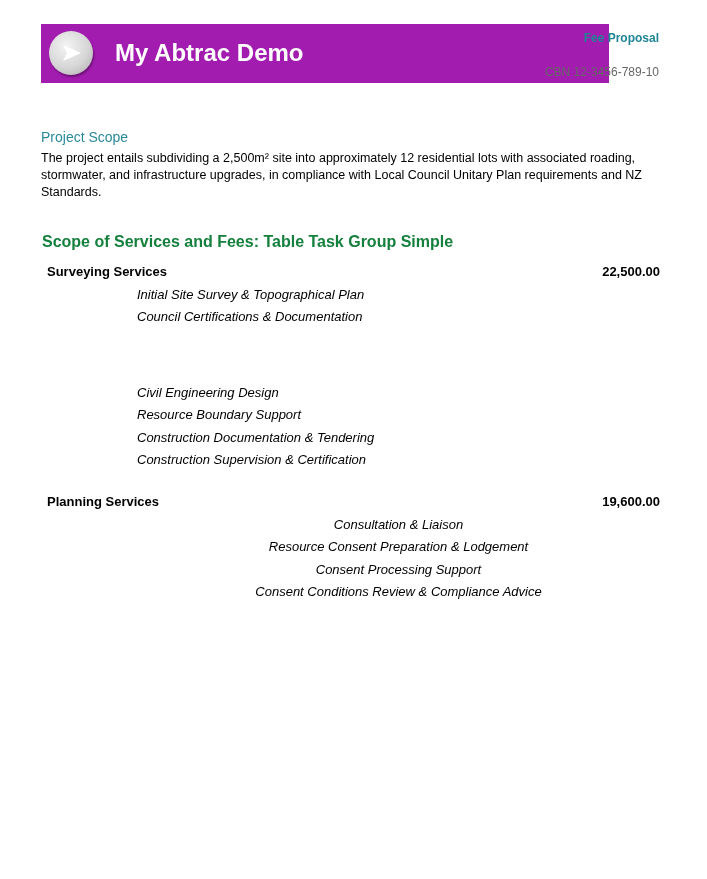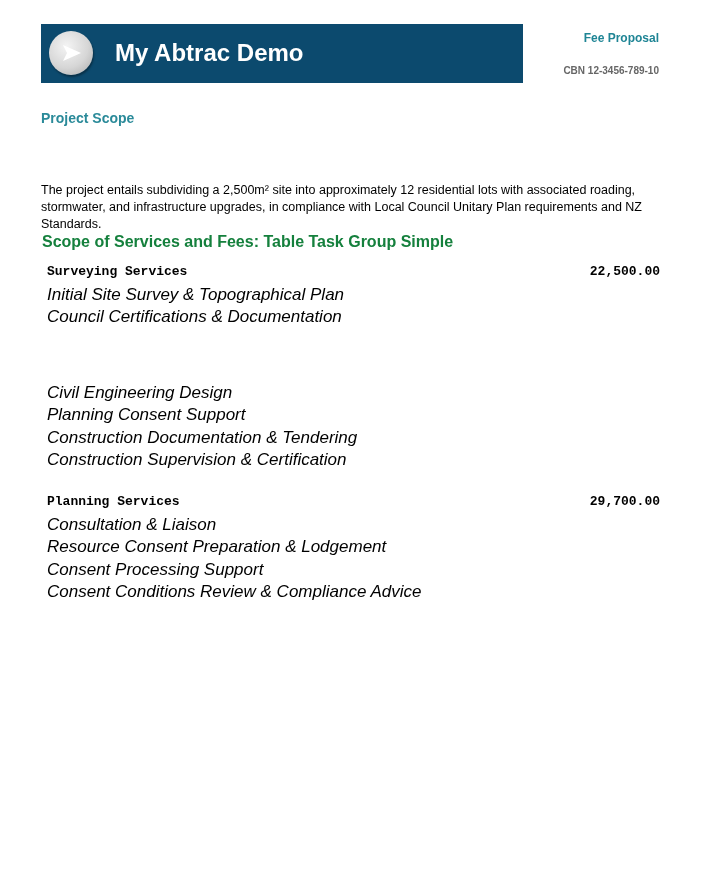--- a/index.html
+++ b/index.html
@@ -1,32 +1,32 @@
 <!DOCTYPE html>
 <html><head>
 <meta charset="utf-8">
 <style>
   html, body { margin: 0; padding: 0; background: #ffffff; }
   body { width: 707px; height: 879px; position: relative; font-family: "Liberation Sans", sans-serif; color: #000; overflow: hidden; }
-  .banner { position: absolute; left: 41px; top: 24px; width: 482px; height: 59px; background: #0c4a6e; }
+  .banner { position: absolute; left: 41px; top: 24px; width: 568px; height: 59px; background: #a21caf; }
   .logo-circle { position: absolute; left: 8px; top: 7px; width: 44px; height: 44px; border-radius: 50%;
     background: radial-gradient(circle at 40% 35%, #f4f4f4 0%, #d6d6d6 55%, #a9a9a9 100%);
     box-shadow: 1px 2px 2px rgba(0,0,0,0.35); }
   .logo-circle svg { position: absolute; left: 12px; top: 11px; }
   .banner-title { position: absolute; left: 74px; top: 15px; font-size: 24px; font-weight: bold; color: #ffffff; white-space: nowrap; }
   .doc-type { position: absolute; right: 48px; top: 31px; font-size: 12px; font-weight: bold; color: #1f8595; white-space: nowrap; }
-  .cbn { position: absolute; right: 48px; top: 65px; font-size: 10px; color: #666; white-space: nowrap; font-weight: bold; }
-  .scope-heading { position: absolute; left: 41px; top: 110px; font-size: 14px; font-weight: bold; color: #2a8a99; }
-  .scope-body { position: absolute; left: 41px; top: 150px; width: 630px; font-size: 12.5px; line-height: 17px; color: #000; margin-top: 32px; }
+  .cbn { position: absolute; right: 48px; top: 65px; font-size: 12px; color: #666; white-space: nowrap; }
+  .scope-heading { position: absolute; left: 41px; top: 129px; font-size: 14px; font-weight: normal; color: #2a8a99; }
+  .scope-body { position: absolute; left: 41px; top: 150px; width: 630px; font-size: 12.5px; line-height: 17px; color: #000; }
   .services-heading { position: absolute; left: 42px; top: 233px; font-size: 16px; font-weight: bold; color: #15803d; white-space: nowrap; }
   .group { position: absolute; left: 47px; width: 613px; }
-  .group-head { position: relative; height: 20px; font-family: Liberation Mono, monospace; }
+  .group-head { position: relative; height: 20px; }
   .group-name { position: absolute; left: 0; top: 0; font-size: 13px; font-weight: bold; white-space: nowrap; }
   .group-fee { position: absolute; right: 0; top: 0; font-size: 13px; font-weight: bold; white-space: nowrap; }
-  .task { font-size: 17px; font-style: italic; height: 22.3px; line-height: 22px; white-space: nowrap; }
+  .task { margin-left: 90px; font-size: 13px; font-style: italic; height: 22.3px; line-height: 22px; white-space: nowrap; }
 </style>
 </head>
 <body>
 
 <div class="banner">
   <div class="logo-circle">
     <svg width="22" height="22" viewBox="0 0 22 22">
       <polygon points="2,3 20,11 2,19 6,11" fill="#ffffff"></polygon>
     </svg>
   </div>
@@ -44,27 +44,27 @@
   <div class="group-head">
     <span class="group-name">Surveying Services</span>
     <span class="group-fee">22,500.00</span>
   </div>
   <div class="task">Initial Site Survey &amp; Topographical Plan</div>
   <div class="task">Council Certifications &amp; Documentation</div>
 </div>
 
 <div class="group" style="top:382px;">
   <div class="task">Civil Engineering Design</div>
-  <div class="task">Planning Consent Support</div>
+  <div class="task">Resource Boundary Support</div>
   <div class="task">Construction Documentation &amp; Tendering</div>
   <div class="task">Construction Supervision &amp; Certification</div>
 </div>
 
-<div class="group" style="top:494px;">
+<div class="group" style="top:494px;text-align:center;">
   <div class="group-head">
     <span class="group-name">Planning Services</span>
-    <span class="group-fee">29,700.00</span>
+    <span class="group-fee">19,600.00</span>
   </div>
   <div class="task">Consultation &amp; Liaison</div>
   <div class="task">Resource Consent Preparation &amp; Lodgement</div>
   <div class="task">Consent Processing Support</div>
   <div class="task">Consent Conditions Review &amp; Compliance Advice</div>
 </div>
 
 </body></html>

